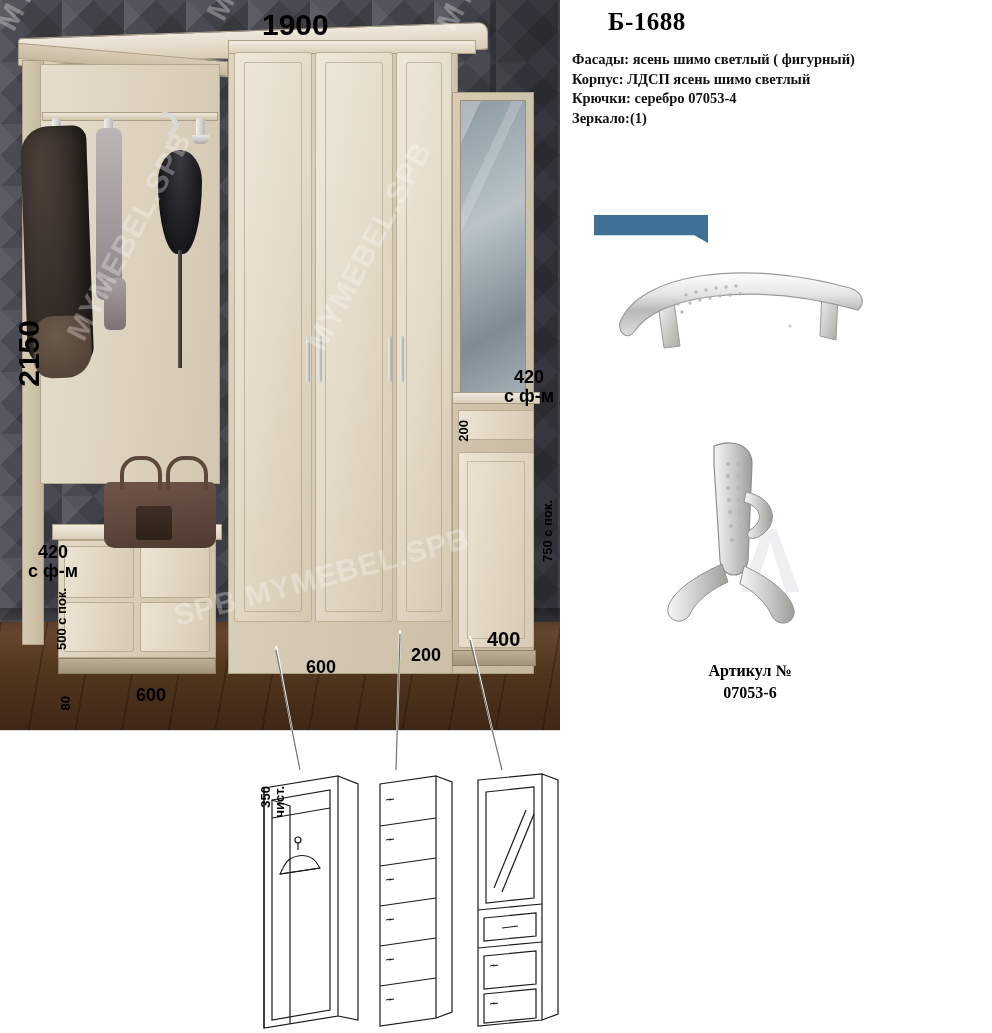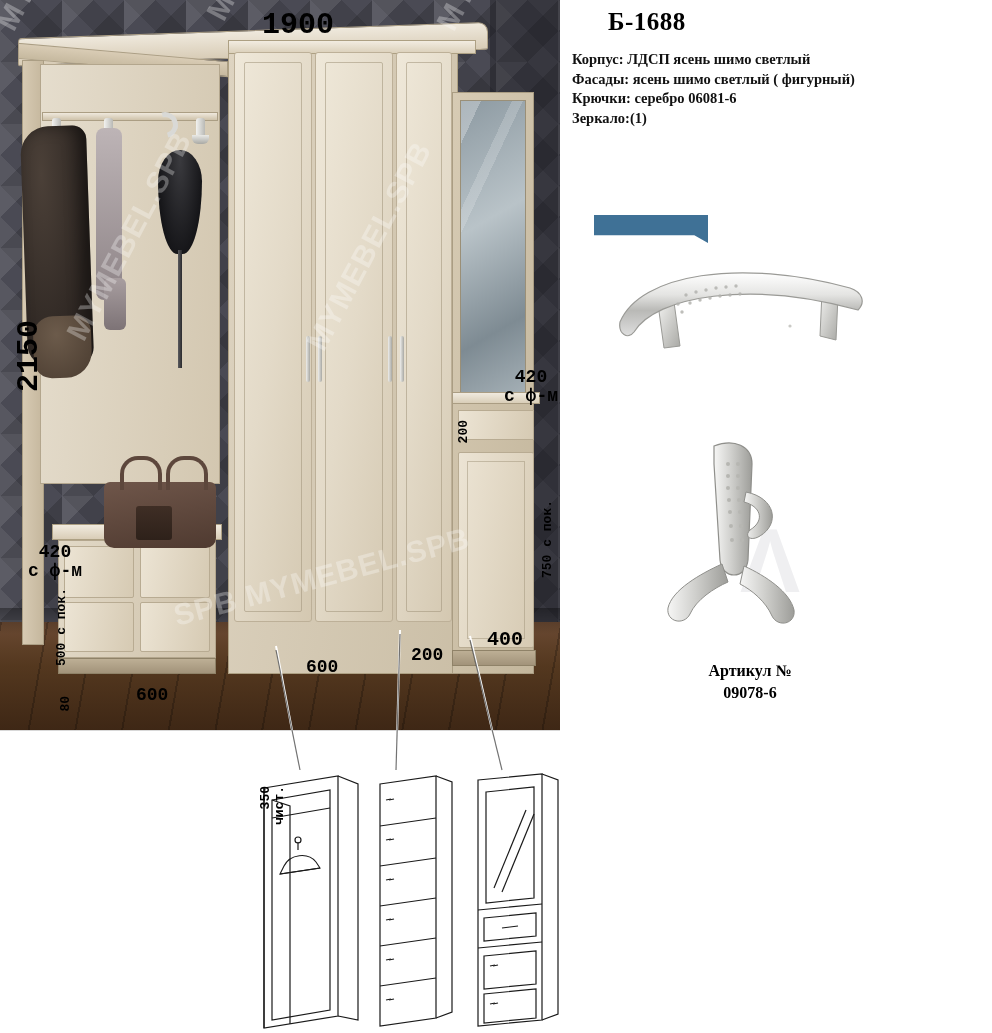--- a/index.html
+++ b/index.html
@@ -241,21 +241,21 @@
     font-weight:bold; letter-spacing:1px;
     white-space:nowrap;
     transform: rotate(-62deg);
     transform-origin: left top;
     pointer-events:none;
   }
 
   
   .dim {
     position:absolute;
-    font-family:Liberation Mono, monospace;
+    font-family:Liberation Sans, sans-serif;
     font-weight:bold; color:#000;
   }
   .dim-v { writing-mode: vertical-rl; text-orientation: mixed; transform: rotate(180deg); }
 
   
   #spec {
     position:absolute; left:572px; top:8px; width:412px;
   }
   #spec-title { font-size:25px; font-weight:bold; letter-spacing:0.5px;margin-left:36px; }
   #spec-list { margin-top:14px; }
@@ -392,23 +392,23 @@
   </g>
 
   <g stroke="#000" stroke-width="1.6">
     <line x1="30" y1="40" x2="252" y2="40" opacity="0"></line>
   </g>
 </svg>
 
 <div id="spec">
   <div id="spec-title">Б-1688</div>
   <div id="spec-list">
+    <div>Фасады: ясень шимо светлый ( фигурный)</div>
     <div>Корпус: ЛДСП ясень шимо светлый</div>
-    <div>Фасады: ясень шимо светлый ( фигурный)</div>
-    <div>Крючки: серебро 06081-6</div>
+    <div>Крючки: серебро 07053-4</div>
     <div>Зеркало:(1)</div>
   </div>
 </div>
 
 <div class="faint-logo">Λ</div>
 
 <div id="badge">
   <span>19634</span>
 </div>
 
@@ -483,21 +483,21 @@
 
     <path d="M98 52 C128 58, 132 84, 112 96 C102 102, 96 96, 102 90 C118 80, 112 66, 96 62 Z" fill="url(#hm)" stroke="#8f8f8b" stroke-width="1"></path>
 
     <path d="M74 124 C52 134, 24 150, 20 168 C18 182, 36 186, 42 174 C48 160, 66 148, 80 142 Z" fill="url(#hm)" stroke="#8f8f8b" stroke-width="1"></path>
     <path d="M96 126 C118 136, 142 152, 146 170 C148 184, 130 188, 124 176 C118 162, 104 150, 92 144 Z" fill="url(#hm)" stroke="#8f8f8b" stroke-width="1"></path>
   </svg>
 </div>
 
 <div id="hook-caption">
   <div>Артикул №</div>
-  <div>09078-6</div>
+  <div>07053-6</div>
 </div>
 
 <div id="schemes">
   <svg width="330" height="263" viewBox="0 0 330 263">
     <g fill="none" stroke="#1a1a1a" stroke-width="1.2">
 
       <path d="M14 18 L88 6 L88 246 L14 258 Z"></path>
       <path d="M14 18 L14 258"></path>
       <path d="M22 30 L80 20 L80 240 L22 250 Z"></path>
       <path d="M22 48 L80 38"></path>

